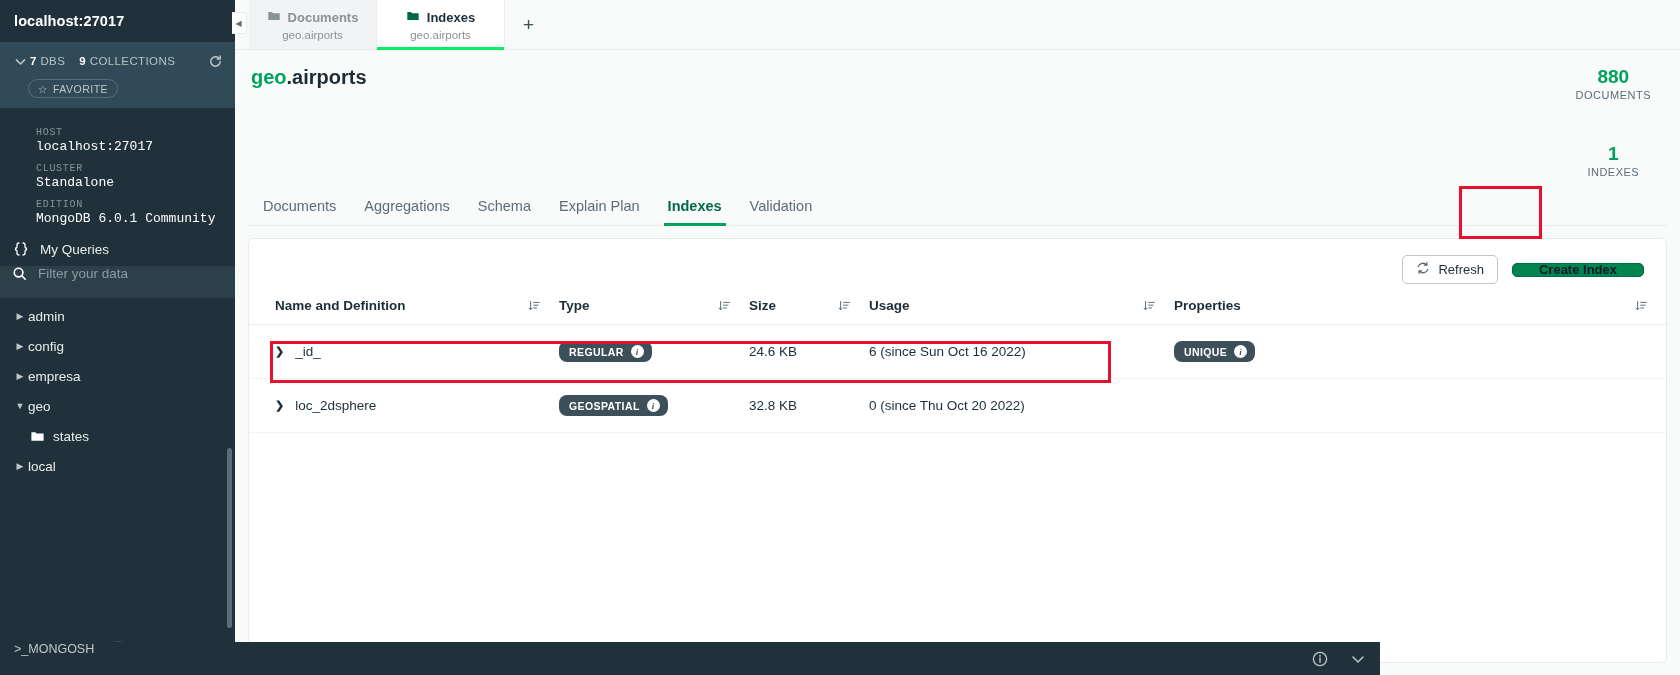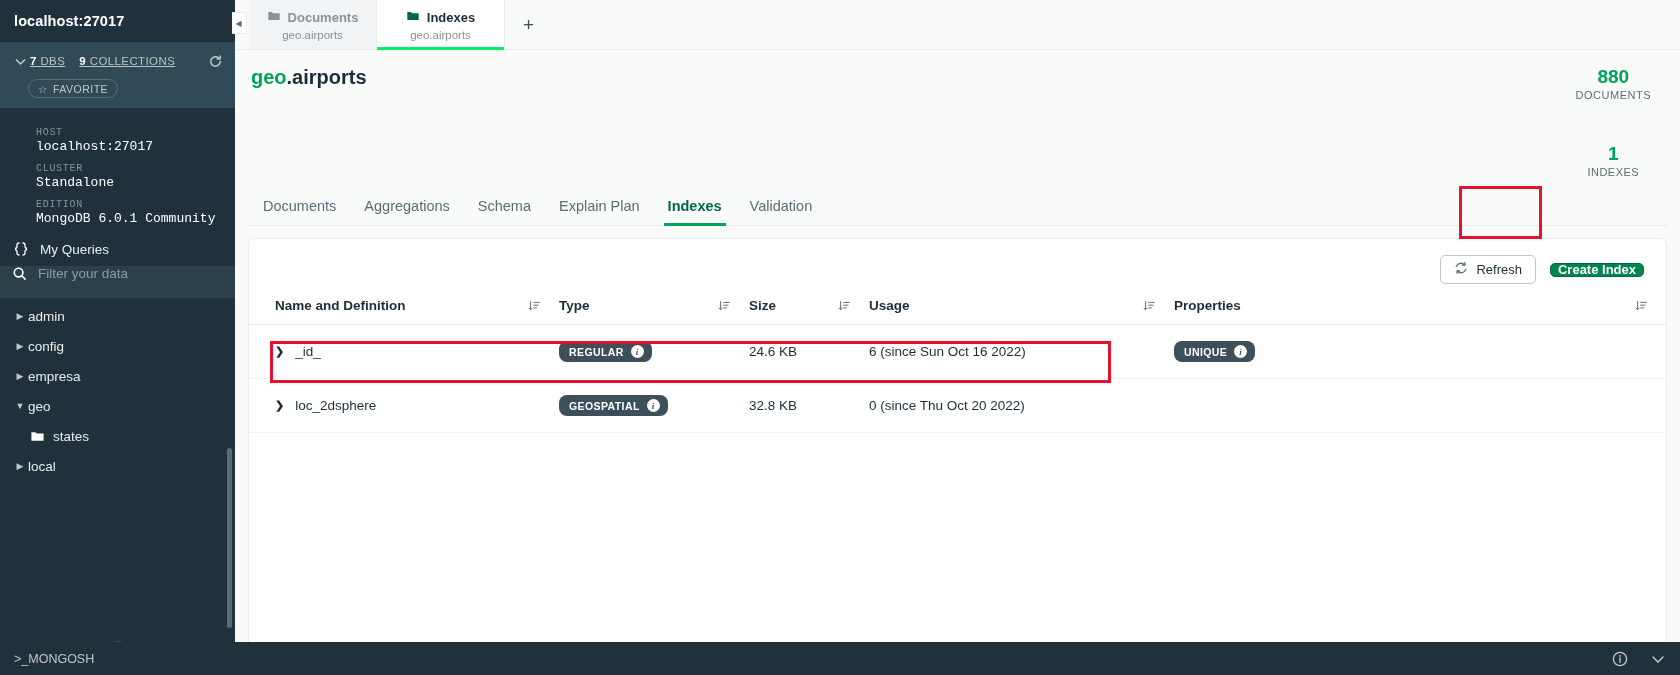--- a/index.html
+++ b/index.html
@@ -19,21 +19,21 @@
   .sb-title {
     height: 42px; display: flex; align-items: center;
     padding-left: 14px; font-size: 14.5px; font-weight: bold;
     color: #ffffff; letter-spacing: .1px;
   }
   .sb-connect {
     background: #304A57; padding: 8px 0 10px 0;
   }
   .sb-dbrow {
     display: flex; align-items: center; padding: 0 12px; height: 22px;
-    font-size: 11.5px; color: #B8C4C2; letter-spacing: .4px; text-decoration: underline;
+    font-size: 11.5px; color: #B8C4C2; letter-spacing: .4px;
   }
   .sb-caret {
     width: 16px; height: 16px; display: flex; align-items: center;
     justify-content: center; color: #C1C7C6; margin-right: 2px;
   }
   .sb-dbrow b { color: #fff; font-weight: bold; }
   .sb-count { margin-right: 14px; }
   .sb-refresh { margin-left: auto; color: #C1C7C6; display: flex; align-items: center; }
   .sb-fav {
     margin: 7px 0 0 28px; display: inline-flex; align-items: center; gap: 5px;
@@ -140,22 +140,22 @@
     margin-top: 12px; margin-bottom: 12px; flex: 1; min-height: 0;
     display: flex; flex-direction: column; position: relative; overflow: hidden;
   }
   .panel-toolbar { display: flex; justify-content: flex-end; align-items: center; padding: 16px 22px 10px 22px; gap: 14px; }
   .btn-refresh {
     display: flex; align-items: center; gap: 8px; height: 29px; padding: 0 13px;
     border: 1px solid #C1C7C6; border-radius: 5px; background: #fff;
     font-size: 13px; color: #1C2D38;
   }
   .btn-create {
-    height: 14px; padding: 0 7px; border-radius: 5px; background: #00854F;
-    color: #ffffff; font-size: 13px; font-weight: bold; display: flex;
+    height: 14px; padding: 0 26px; border-radius: 5px; background: #00854F;
+    color: #0f172a; font-size: 13px; font-weight: bold; display: flex;
     align-items: center; border: 1px solid #00684A;
   }
 
   table.idx { width: 100%; border-collapse: collapse; table-layout: fixed; }
   table.idx th {
     text-align: left; font-size: 13.5px; color: #1C2D38; font-weight: bold;
     padding: 4px 0 11px 0; border-bottom: 1px solid #E8EDEB;
     vertical-align: bottom;
   }
   table.idx td {
@@ -181,22 +181,22 @@
     color: #3D4F58; font-size: 9px; font-weight: bold; display: flex;
     align-items: center; justify-content: center; font-style: italic;
     font-family: "Liberation Serif", serif;
   }
 
   
   .redbox { position: absolute; border: 3px solid #E8112D; pointer-events: none; z-index: 40; }
 
   
   .statusbar {
-    position: absolute; left: 0; bottom: 0; width: 1680px; height: 33px;
-    background: #21313C; display: flex; align-items: center;
+    position: absolute; left: 0; bottom: 0; width: 1380px; height: 33px;
+    background: #21313C; display: flex; 
     padding: 0 14px; color: #C1C7C6; font-size: 12.5px; z-index: 50;
   }
   .status-right { margin-left: auto; display: flex; align-items: center; gap: 22px; }
   .icon-btn { display: flex; align-items: center; color: #C1C7C6; }
 </style>
 </head>
 <body>
 
 <div class="app">
 

